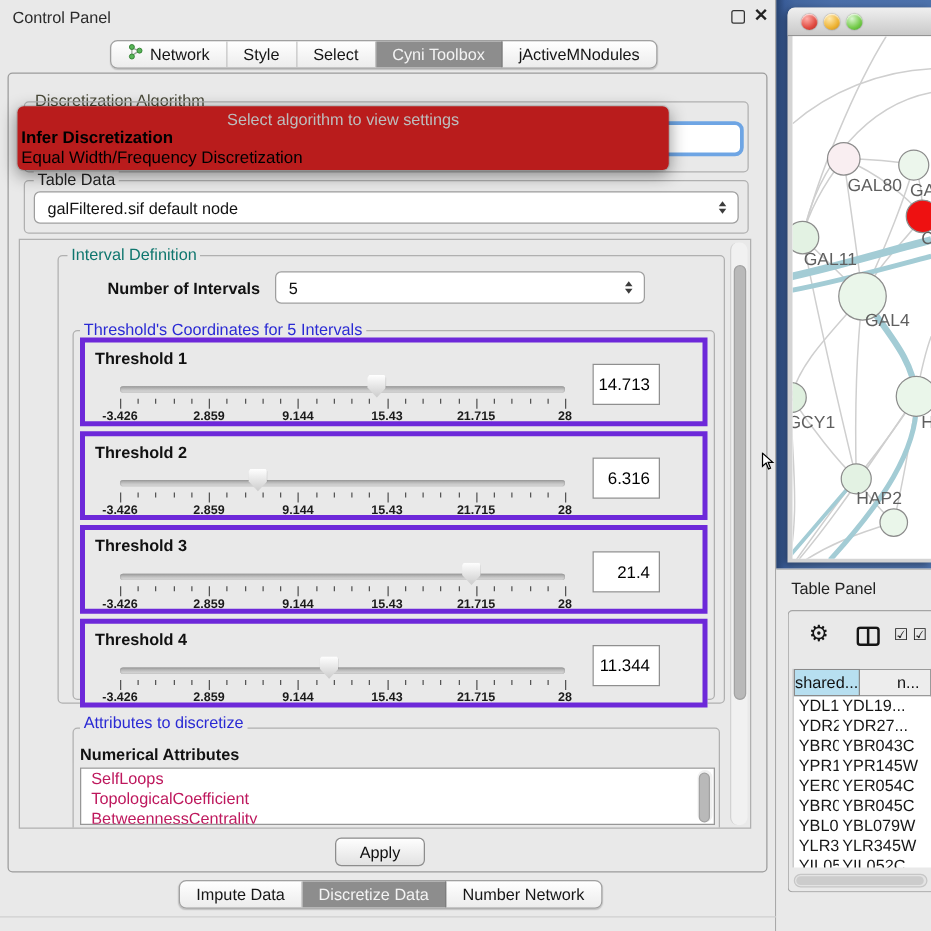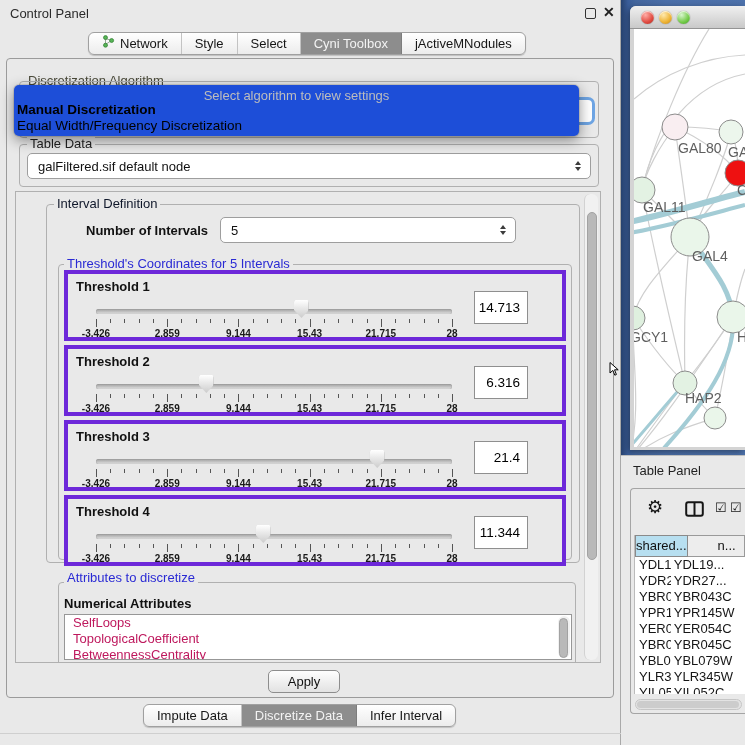--- a/index.html
+++ b/index.html
@@ -16,29 +16,29 @@
   .segbar { position:absolute; display:flex; height:23px; border:1px solid #a0a0a0; border-radius:6px; overflow:hidden;
             background:linear-gradient(#ffffff,#ececec); box-shadow:0 1px 1px rgba(0,0,0,.18);align-items:flex-end; }
   .seg { padding:0 13px; font-size:13px; line-height:21px; color:#151515; border-right:1px solid #c3c3c3; display:flex; align-items:center; gap:5px; white-space:nowrap; }
   .seg:last-child { border-right:none; }
   .seg.sel { background:#8d8d8d; color:#f3f3f3; border-right-color:#7d7d7d; }
 
   .content { position:absolute; left:6px; top:58px; width:608px; height:640px; border:1px solid #9b9b9b; border-radius:4px; background:#e9e9e9; }
 
   .group { position:absolute; border:1px solid #b0b0b0; border-radius:4px; }
   .group-label { position:absolute; font-size:13px; background:#e9e9e9; padding:0 3px; line-height:14px; white-space:nowrap; }
-  .g-green { color:#0f172a; } .g-blue { color:#2a2ad4; } .g-dark { color:#4a4a3a; }
+  .g-green { color:#0f766e; } .g-blue { color:#2a2ad4; } .g-dark { color:#4a4a3a; }
 
   .combo { position:absolute; background:#fff; border:1px solid #9e9e9e; border-radius:5px; font-size:13px; color:#111; display:flex; align-items:center; padding-left:10px; }
   .arrows { position:absolute; right:9px; top:50%; transform:translateY(-50%); display:flex; flex-direction:column; align-items:center; }
   .arr-up { width:0; height:0; border-left:3.5px solid transparent; border-right:3.5px solid transparent; border-bottom:4.5px solid #3c3c3c; margin-bottom:2px; }
   .arr-dn { width:0; height:0; border-left:3.5px solid transparent; border-right:3.5px solid transparent; border-top:4.5px solid #3c3c3c; }
 
   .algocombo { position:absolute; left:18px; top:38px; width:570px; height:28px; background:#fff; border:3px solid #6ea5e4; border-radius:7px; z-index:1; }
-  .popup { position:absolute; left:7px; top:26px; width:565px; height:51px; background:#1d4ed8; border-radius:5px; z-index:5;
+  .popup { position:absolute; left:7px; top:26px; width:521px; height:51px; background:#b91c1c; border-radius:5px; z-index:5;
            box-shadow:0 4px 14px rgba(0,0,0,.45), 0 0 0 1px rgba(0,0,0,.10); }
   .popup .ph { font-size:13px; color:#bdbdbd; text-align:center; padding-top:3px; height:17px; }
   .popup .opt { font-size:13.5px; padding-left:3px; line-height:16px; color:#000; white-space:nowrap; }
   .popup .opt.b { font-weight:bold; }
 
   .scrollreg { position:absolute; left:8px; top:132px; width:586px; height:472px; border:1px solid #b0b0b0; overflow:hidden; background:#e9e9e9; }
 
   .bold13 { font-size:13px; font-weight:bold; color:#111; }
 
   .th-row { position:relative; width:502px; height:71px; border:4px solid #6d28d9; margin-bottom:4px; background:#e9e9e9; }
@@ -126,21 +126,21 @@
     </div>
 
   <div class="content">
 
     <span class="group-label g-dark" style="left:18px; top:15px;">Discretization Algorithm</span>
     <div class="group" style="left:12px; top:22px; width:580px; height:57px;"></div>
     <div class="algocombo"></div>
 
     <div class="popup">
       <div class="ph">Select algorithm to view settings</div>
-      <div class="opt b">Manual Discretization</div>
+      <div class="opt b">Infer Discretization</div>
       <div class="opt">Equal Width/Frequency Discretization</div>
     </div>
 
     <div class="group" style="left:12px; top:85px; width:580px; height:43px;"></div>
     <span class="group-label" style="left:20px; top:78px; color:#222;">Table Data</span>
     <div class="combo" style="left:20px; top:94px; width:564px; height:26px;">
       <span>galFiltered.sif default node</span>
       <span class="arrows">
           <span class="arr-up"></span>
           <span class="arr-dn"></span>
@@ -339,21 +339,21 @@
   </div>
 
   <div class="segbar" id="bottomTabs" style="left:143px; top:704px;">
       <div class="seg">
         <span>Impute Data</span>
       </div>
       <div class="seg sel">
         <span>Discretize Data</span>
       </div>
       <div class="seg">
-        <span>Infer Interval</span>
+        <span>Number Network</span>
       </div>
     </div>
   <div class="dock-line"></div>
 </div>
 
 <div class="desktop">
   <div class="netwin">
     <div class="nettitle">
       <span class="light l-red"></span>
       <span class="light l-yel"></span>

